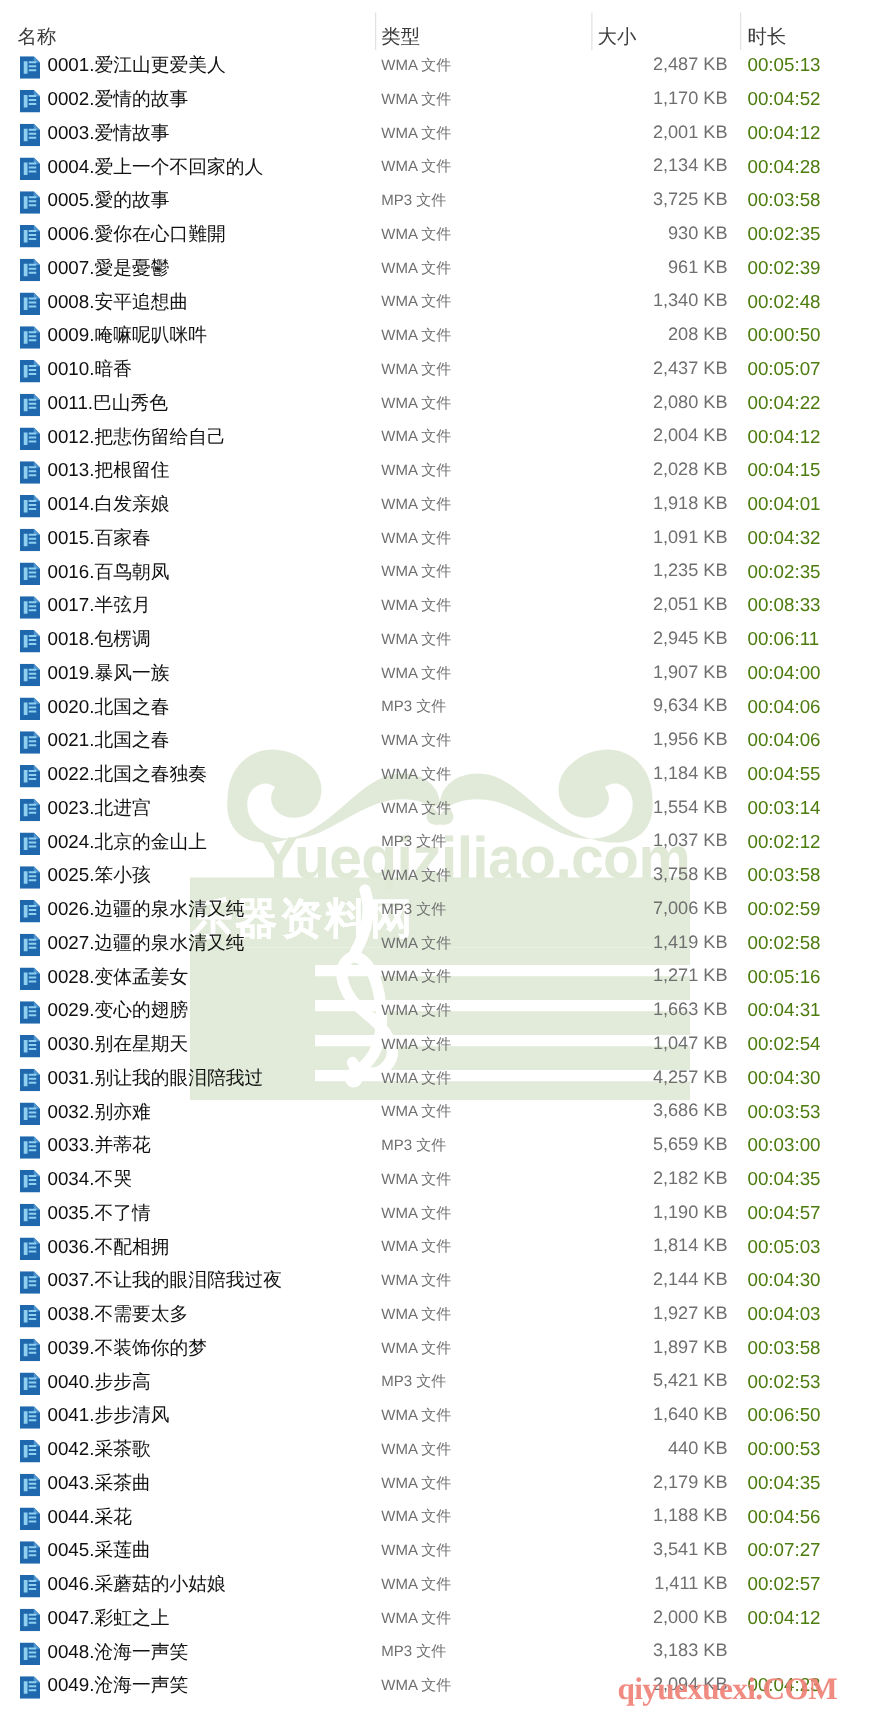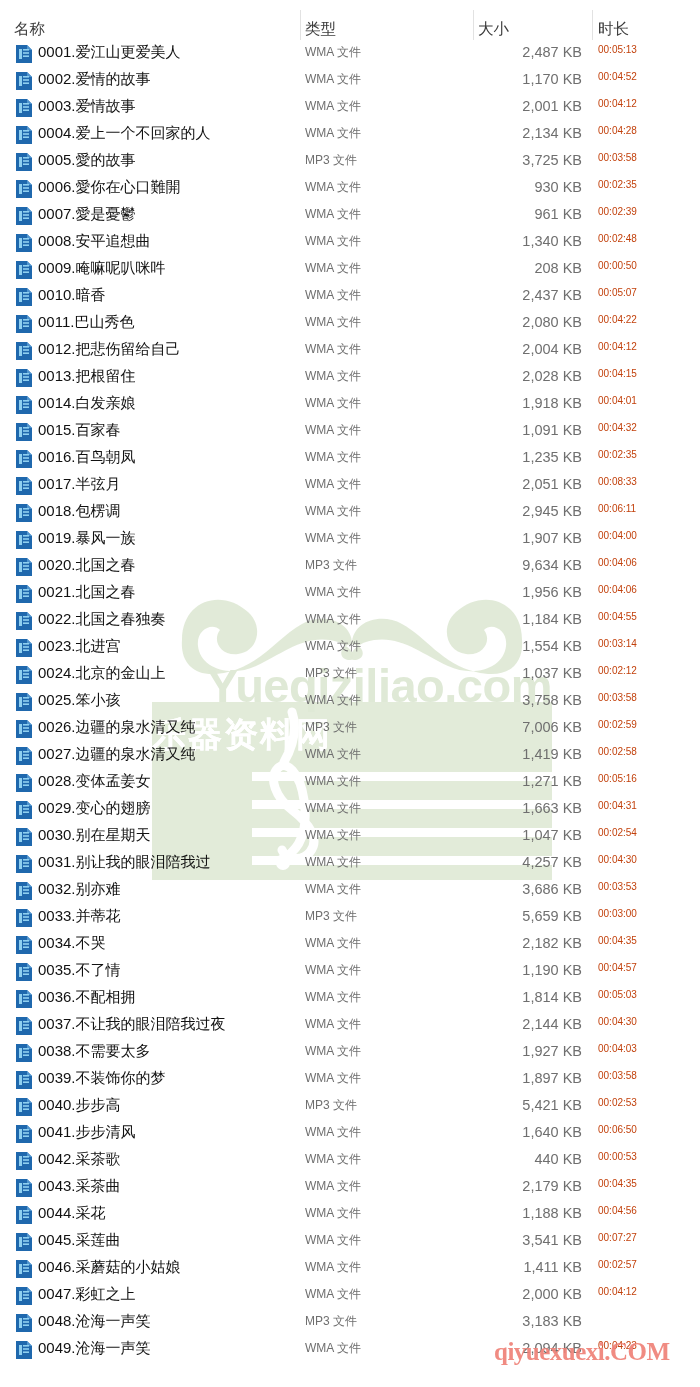--- a/index.html
+++ b/index.html
@@ -150,22 +150,22 @@
     left: 473px;
     width: 109px;
     text-align: right;
     top: 4px;
     font-size: 14.5px;
     color: #6f6f6f;
   }
   .cell-dur {
     left: 598px;
     top: 4px;
-    font-size: 10px;
-    color: #c2410c;
+    font-size: 15px;
+    color: #4d7c0f;
     text-align: center;
   }
 
   
   .doc-icon { display: block; }
 </style>
 </head>
 <body>
 
 <div id="watermark-layer">

